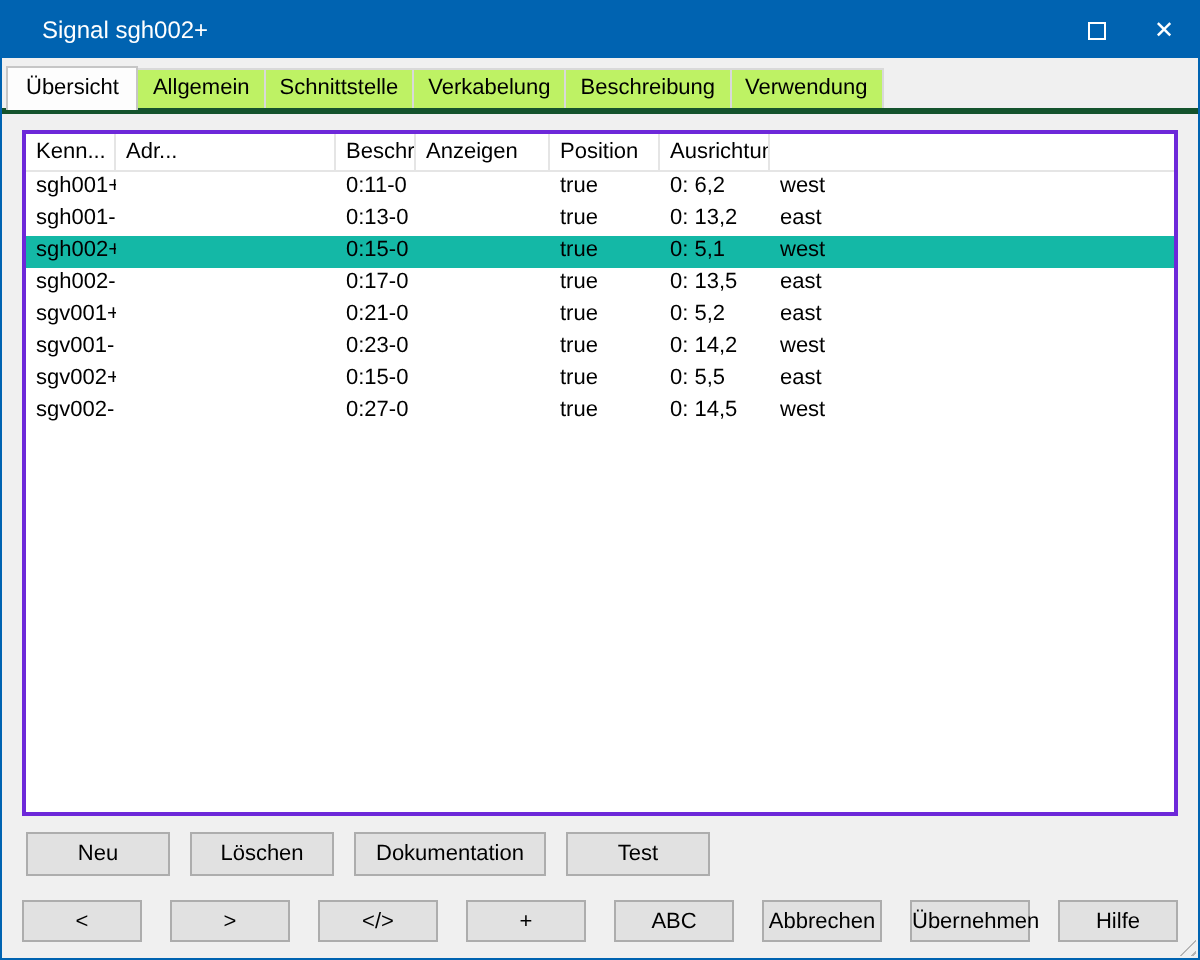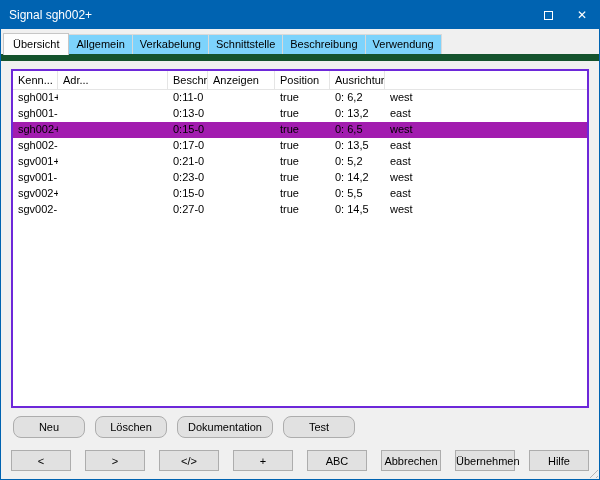--- a/index.html
+++ b/index.html
@@ -15,38 +15,38 @@
     border: 1px solid #0063b1;
     background: #f0f0f0;
     display: flex; flex-direction: column;
     position: relative;
   }
   
   .titlebar {
     height: 28px; background: #0063b1; color: #fff;
     display: flex; align-items: center; flex: 0 0 auto;
   }
-  .titlebar .title { padding-left: 8px; font-size: 12px; flex: 1 1 auto; }
+  .titlebar .title { padding-left: 20px; font-size: 12px; flex: 1 1 auto; }
   .winbtn {
     width: 34px; height: 28px; display: flex; align-items: center; justify-content: center;
     color: #fff; font-size: 12px; cursor: default;
   }
   .maxbox { width: 9px; height: 9px; border: 1px solid #fff; display: inline-block; }
   
   .tabstrip {
     display: flex; align-items: flex-end;
     padding: 4px 2px 0 2px;
-    border-bottom: 7px solid #14532d;
+    border-bottom: 3px solid #14532d;
     flex: 0 0 auto;
   }
   .tab {
     padding: 3px 7px 4px 7px;
     border: 1px solid #d9d9d9;
     border-bottom: none;
-    background: #7dd3fc;
+    background: #bef264;
     margin-right: -1px;
     position: relative;
     cursor: default;
   }
   .tab.active {
     background: #fdfdfd;
     padding: 4px 9px 5px 9px;
     margin-bottom: -1px;
     z-index: 2;
     border-color: #c6c6c6;
@@ -70,42 +70,42 @@
   }
   .hcell {
     padding: 3px 5px;
     border-right: 1px solid #e5e5e5;
     white-space: nowrap; overflow: hidden;
     font-size: 11px;
     cursor: default;
   }
   .hcell:last-child { border-right: none; }
   .trow { height: 16px; cursor: default; }
-  .trow.selected { background: #a21caf; }
+  .trow.selected { background: #14b8a6; }
   .tcell {
     padding: 1px 5px 0 5px;
     white-space: nowrap; overflow: hidden;
     font-size: 11px;
   }
   
   .btn {
     background: #e1e1e1;
     border: 1px solid #adadad;
     font-family: "Liberation Sans", sans-serif;
     font-size: 11px;
     height: 22px;
     cursor: default;
     white-space: nowrap;
   }
   .action-row {
     display: flex; gap: 10px;
     padding: 2px 12px 8px 12px;
     flex: 0 0 auto;
   }
-  .action-row .btn { min-width: 72px; padding: 0 10px; border-radius: 8px; }
+  .action-row .btn { min-width: 72px; padding: 0 10px; }
   .action-row .btn.wide { min-width: 92px; }
   .nav-row {
     display: flex; justify-content: space-between;
     padding: 4px 10px 8px 10px;
     flex: 0 0 auto;
   }
   .nav-row .btn { width: 60px; height: 21px; }
   
   .grip {
     position: absolute; right: 1px; bottom: 1px;
@@ -134,24 +134,24 @@
   </div>
 
   <div class="tabstrip">
     <div class="tab active">
       <span>Übersicht</span>
     </div>
     <div class="tab">
       <span>Allgemein</span>
     </div>
     <div class="tab">
+      <span>Schnittstelle</span>
+    </div>
+    <div class="tab">
       <span>Verkabelung</span>
-    </div>
-    <div class="tab">
-      <span>Schnittstelle</span>
     </div>
     <div class="tab">
       <span>Beschreibung</span>
     </div>
     <div class="tab">
       <span>Verwendung</span>
     </div>
   </div>
 
   <div class="table-panel">
@@ -184,21 +184,21 @@
           <div class="tcell">0: 13,2</div>
           <div class="tcell">east</div>
           <div class="tcell"></div>
         </div>
         <div class="trow selected">
           <div class="tcell">sgh002+</div>
           <div class="tcell"></div>
           <div class="tcell">0:15-0</div>
           <div class="tcell"></div>
           <div class="tcell">true</div>
-          <div class="tcell">0: 6,5</div>
+          <div class="tcell">0: 5,1</div>
           <div class="tcell">west</div>
           <div class="tcell"></div>
         </div>
         <div class="trow">
           <div class="tcell">sgh002-</div>
           <div class="tcell"></div>
           <div class="tcell">0:17-0</div>
           <div class="tcell"></div>
           <div class="tcell">true</div>
           <div class="tcell">0: 13,5</div>

